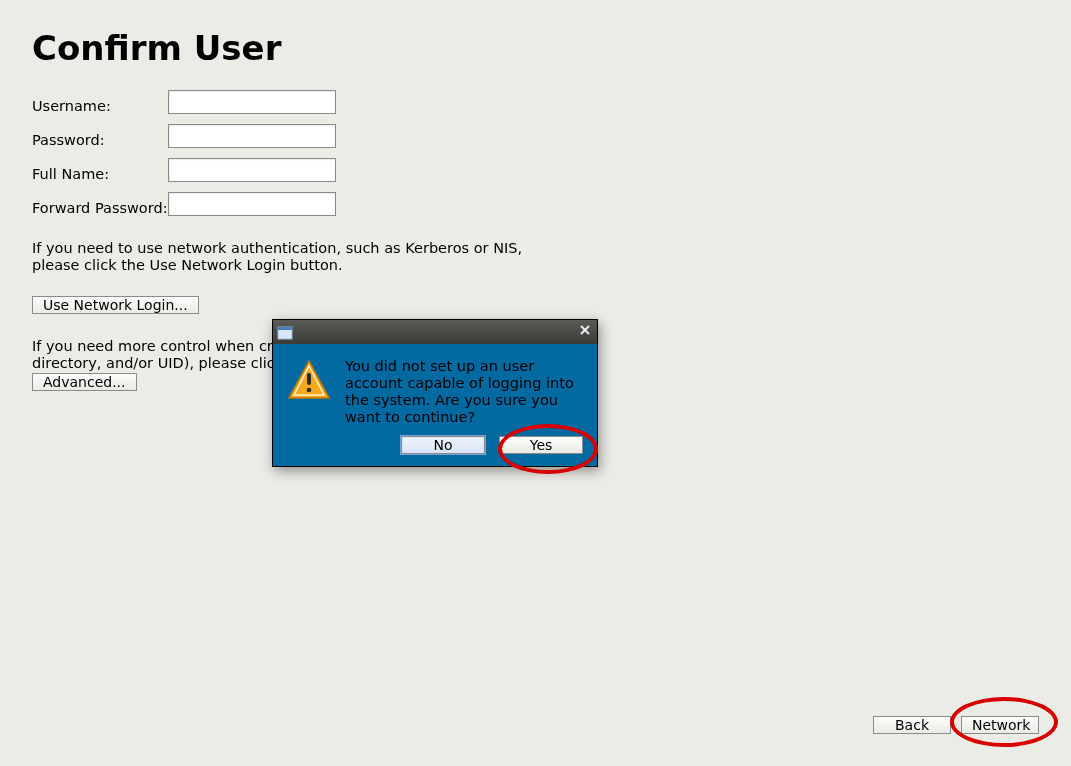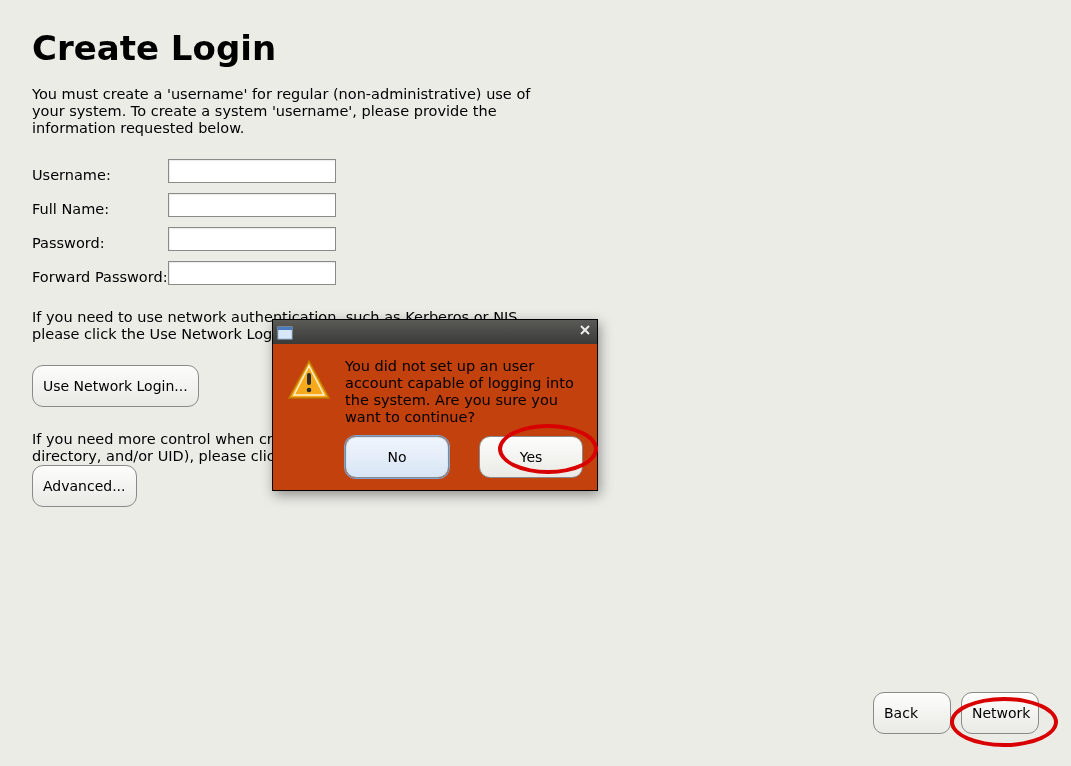--- a/index.html
+++ b/index.html
@@ -51,53 +51,53 @@
   }
   .para {
     font-size: 14.5px;
     line-height: 17px;
     margin-top: 24px;
     width: 520px;
   }
   button.gtk {
     background: linear-gradient(#fdfdfc, #e9e9e5);
     border: 1px solid #8a8a8a;
-    border-radius: 11px;
+    border-radius: 0;
     font-size: 14px;
-    padding: 12px 10px;
+    padding: 0 10px;
     cursor: pointer;
     font-family: inherit;
   }
   .btn-use-network { margin-top: 22px; }
   .btn-advanced { }
   .nav-buttons {
     position: absolute;
     right: 32px;
     bottom: 32px;
     display: flex;
     gap: 10px;
   }
   .nav-buttons button.gtk {
     width: 78px;
-    text-align: left;
+    text-align: center;
   }
   
   .ellipse {
     position: absolute;
     border: 4px solid #d80000;
     border-radius: 50%;
     pointer-events: none;
   }
   
   .dialog {
     position: absolute;
     left: 272px;
     top: 319px;
     width: 324px;
-    background: #c2410c;
+    background: #0369a1;
     border: 1px solid #000;
     box-shadow: 2px 4px 12px rgba(0,0,0,0.4);
   }
   .dialog .titlebar {
     height: 24px;
     background: linear-gradient(#5a5a57, #3a3a38);
     display: flex;
     align-items: center;
     justify-content: space-between;
     padding: 0 4px;
@@ -128,49 +128,47 @@
     font-size: 14.5px;
     line-height: 17px;
   }
   .dialog .buttons {
     display: flex;
     justify-content: flex-end;
     gap: 14px;
     padding: 0 14px 12px 14px;
   }
   .dialog .buttons button.gtk {
-    width: 104px;
+    width: 84px;
     text-align: center;
-    margin-left: 16px;
   }
   .dialog .buttons button.gtk.focus {
     box-shadow: 0 0 0 1px #7aa3d6, inset 0 0 0 1px #d6e4f5;
     background: linear-gradient(#f0f5fc, #d8e5f6);
   }
 </style>
 </head>
 <body>
 
 <div class="page">
 
-  <h1 class="title">Create Login</h1>
-
-  <div class="intro">You must create a 'username' for regular (non-administrative) use of your system.  To create a system 'username', please provide the information requested below.</div>
+  <h1 class="title">Confirm User</h1>
+
 
   <div class="form-row">
     <label>Username:</label>
     <input type="text" value="" style="">
   </div>
   <div class="form-row">
+    <label>Password:</label>
+    <input type="password" value="" style="">
+  </div>
+  <div class="form-row">
     <label>Full Name:</label>
     <input type="text" value="" style="">
-  </div>
-  <div class="form-row">
-    <label>Password:</label>
-    <input type="password" value="" style="">
   </div>
   <div class="form-row">
     <label>Forward Password:</label>
     <input type="password" value="" style="">
   </div>
 
   <div class="para">If you need to use network authentication, such as Kerberos or NIS, please click the Use Network Login button.</div>
 
   <button class="gtk btn-use-network">Use Network Login...</button>
 

